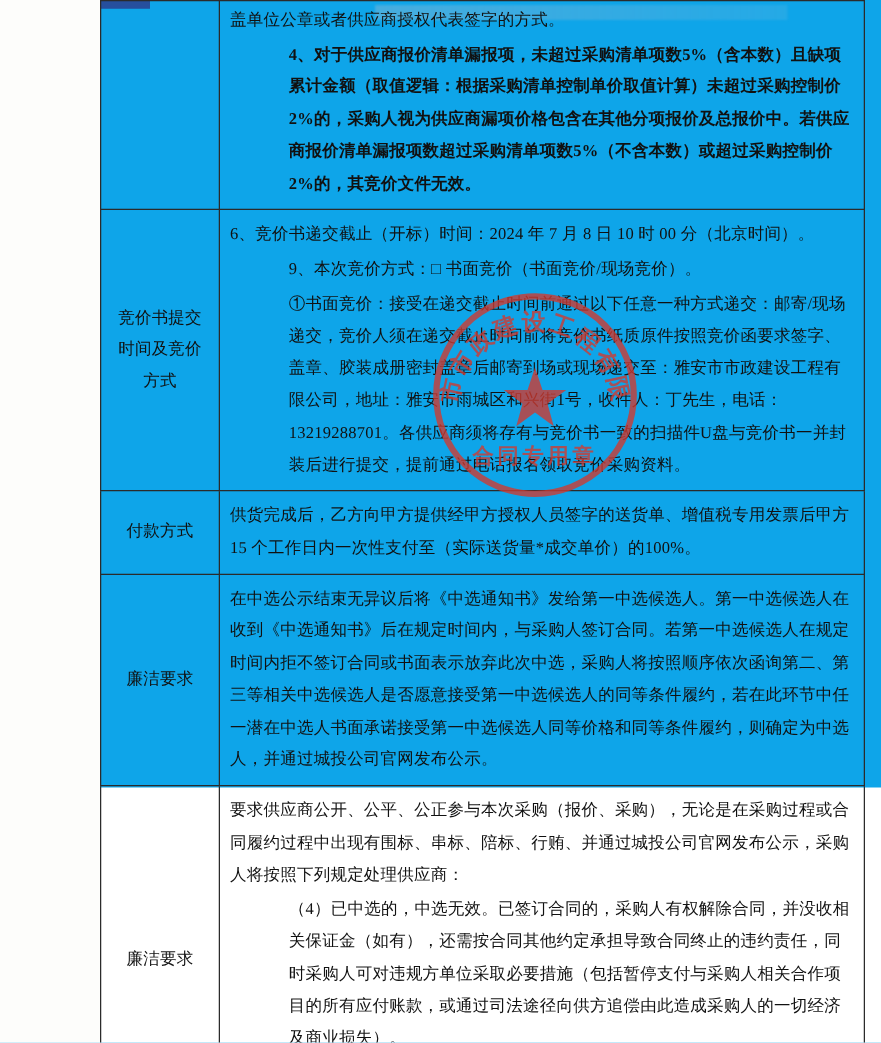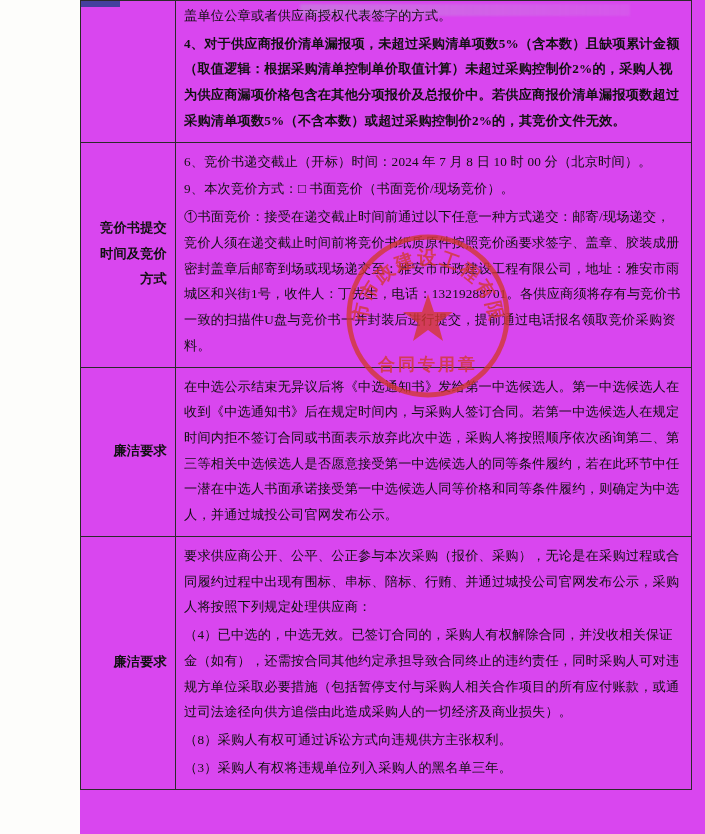--- a/index.html
+++ b/index.html
@@ -11,22 +11,22 @@
     width: 705px;
     height: 834px;
     font-family: "Liberation Serif", "DejaVu Serif", serif;
     color: #111;
     position: relative;
     overflow: hidden;
   }
   .page {
     position: relative;
     width: 705px;
-    height: 834px;
-    background: #d946ef;
+    height: 630px;
+    background: #0ea5e9;
   }
   
   .left-strip {
     position: absolute;
     left: 0; top: 0;
     width: 80px; height: 834px;
     background: #fdfdfb;
   }
   .top-cut {
     position: absolute;
@@ -46,33 +46,34 @@
   table.doc td {
     border: 1px solid #2b2b2b;
     vertical-align: middle;
     padding: 6px 8px 8px 8px;
     font-size: 13.2px;
     line-height: 1.95;
     letter-spacing: 0.2px;
   }
   td.label {
     width: 78px;
-    text-align: right;
-    font-weight: bold;
+    text-align: center;
+    font-weight: normal;
     font-size: 14px;
     letter-spacing: 1px;
     line-height: 1.7;
     padding: 4px 2px;
   }
   td.body p {
     margin: 0 0 0 0;
     text-indent: 0;
   }
   td.body p + p {
     margin-top: 2px;
+    margin-left: 47px;
   }
   .bold {
     font-weight: bold;
   }
   .indent2 {
     text-indent: 2em;
   }
   .row-first td.body {
     padding-top: 2px;
   }
@@ -123,20 +124,26 @@
 
     <tr>
       <td class="label">竞价书提交时间及竞价方式</td>
       <td class="body">
         <p>6、竞价书递交截止（开标）时间：2024 年 7 月 8 日 10 时 00 分（北京时间）。</p>
         <p>9、本次竞价方式：□ 书面竞价（书面竞价/现场竞价）。</p>
         <p>①书面竞价：接受在递交截止时间前通过以下任意一种方式递交：邮寄/现场递交，竞价人须在递交截止时间前将竞价书纸质原件按照竞价函要求签字、盖章、胶装成册密封盖章后邮寄到场或现场递交至：雅安市市政建设工程有限公司，地址：雅安市雨城区和兴街1号，收件人：丁先生，电话：13219288701。各供应商须将存有与竞价书一致的扫描件U盘与竞价书一并封装后进行提交，提前通过电话报名领取竞价采购资料。</p>
       </td>
     </tr>
 
+    <tr>
+      <td class="label">付款方式</td>
+      <td class="body">
+        <p>供货完成后，乙方向甲方提供经甲方授权人员签字的送货单、增值税专用发票后甲方15 个工作日内一次性支付至（实际送货量*成交单价）的100%。</p>
+      </td>
+    </tr>
 
     <tr>
       <td class="label">廉洁要求</td>
       <td class="body">
         <p>在中选公示结束无异议后将《中选通知书》发给第一中选候选人。第一中选候选人在收到《中选通知书》后在规定时间内，与采购人签订合同。若第一中选候选人在规定时间内拒不签订合同或书面表示放弃此次中选，采购人将按照顺序依次函询第二、第三等相关中选候选人是否愿意接受第一中选候选人的同等条件履约，若在此环节中任一潜在中选人书面承诺接受第一中选候选人同等价格和同等条件履约，则确定为中选人，并通过城投公司官网发布公示。</p>
       </td>
     </tr>
 
     <tr>
       <td class="label">廉洁要求</td>

